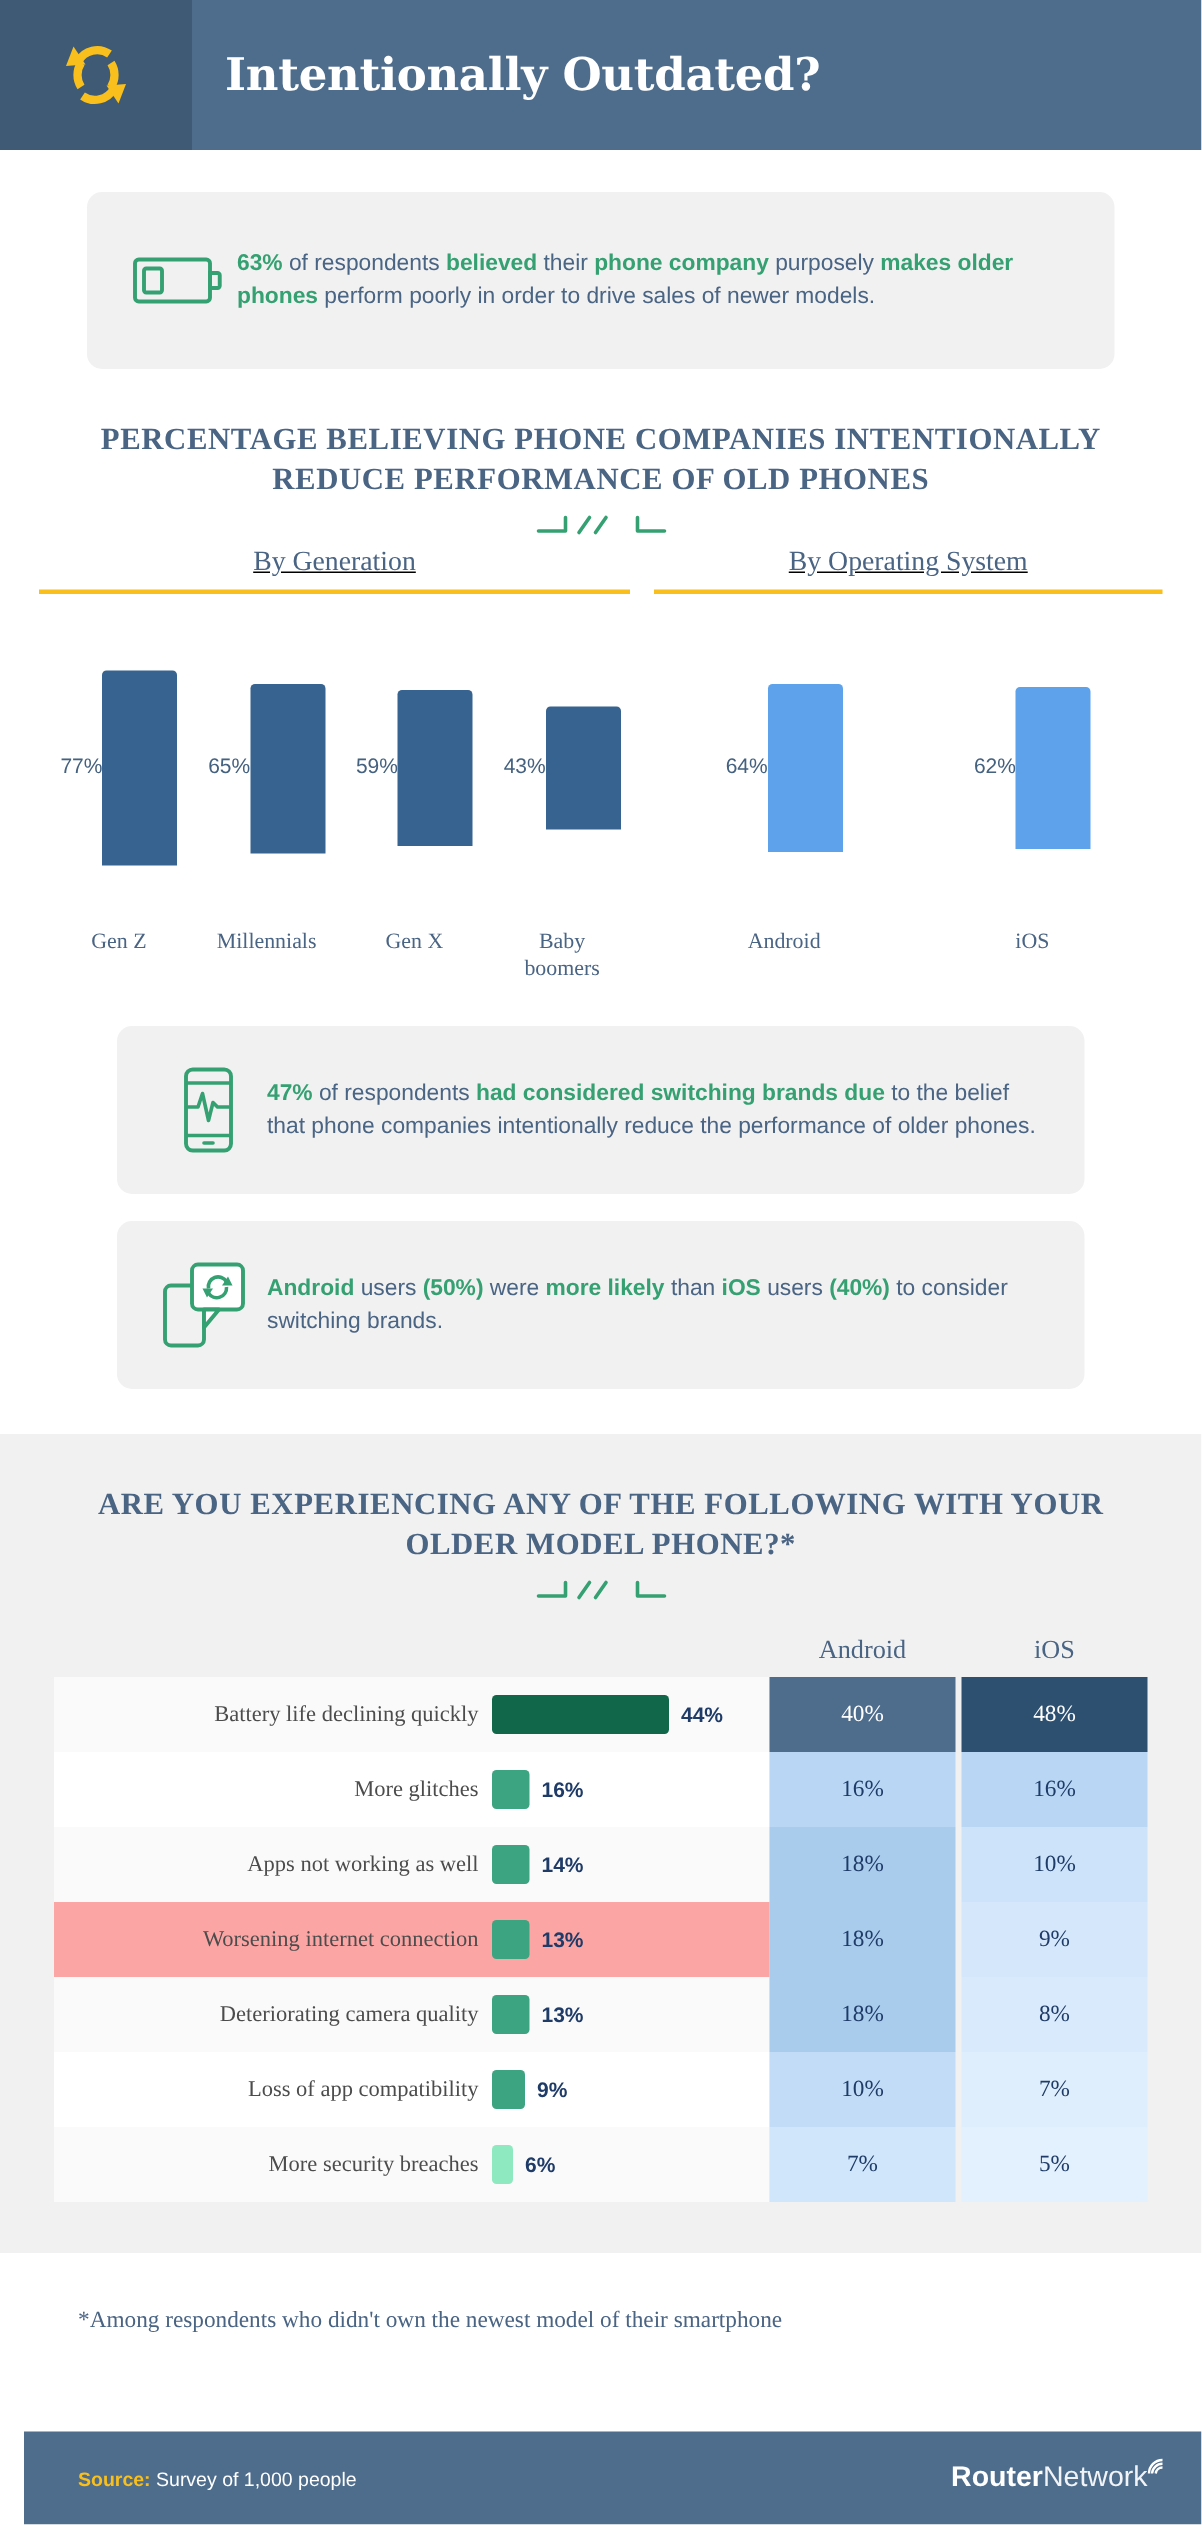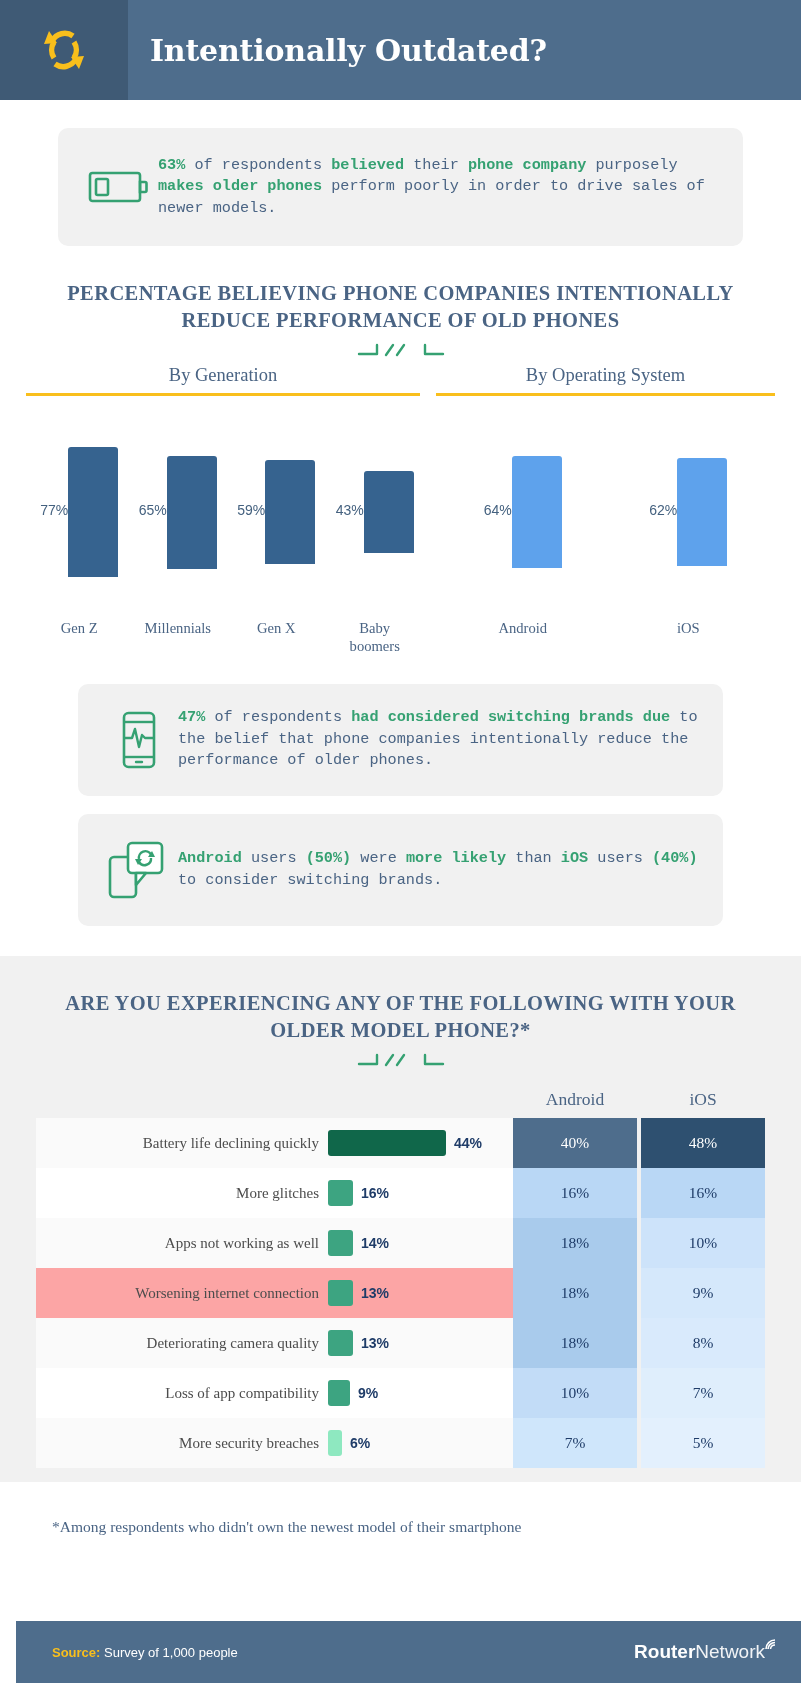--- a/index.html
+++ b/index.html
@@ -45,21 +45,21 @@
     padding: 16px 22px;
   }
   .callout-icon {
     flex: 0 0 auto;
     width: 78px;
     display: flex;
     align-items: center;
     justify-content: center;
   }
   .callout-text {
-    font-family: Liberation Mono, monospace;
+    font-family: Liberation Sans, sans-serif;
     font-size: 15.2px;
     line-height: 1.42;
     color: #4a6484;
   }
   .g { color: #35a172; font-weight: bold; }
 
   #callout1 { margin: 28px 58px 0 58px; min-height: 118px; }
   #callout2 { margin: 0 78px 0 78px; min-height: 112px; }
   #callout3 { margin: 18px 78px 0 78px; min-height: 112px; }
   #callout2wrap { margin-top: 28px; }
@@ -81,20 +81,21 @@
     text-align: center;
     margin-top: 7px;
     height: 18px;
   }
 
   
   .subheads {
     display: flex;
     margin-top: 6px;
     padding: 0 26px;
+    text-decoration: underline;
   }
   .subhead-block { text-align: center; }
   .subhead-block.gen { flex: 0 0 394px; }
   .subhead-block.os { flex: 1; margin-left: 16px; }
   .subhead-label {
     font-family: "Liberation Serif", serif;
     font-size: 18.5px;
     color: #4a6484;
     padding-bottom: 7px;
   }
@@ -142,21 +143,21 @@
     font-family: "Liberation Serif", serif;
     font-size: 14.6px;
     color: #4a6484;
     line-height: 1.25;
   }
 
   
   .grey-section {
     background: #f1f1f1;
     margin-top: 30px;
-    padding: 30px 0 14px 0;
+    padding: 30px 0 34px 0;
   }
   #sect2-title { margin-top: 4px; }
 
   
   .table-wrap { padding: 0 36px; margin-top: 20px; }
   .thead {
     display: flex;
     align-items: flex-end;
     padding-bottom: 8px;
   }

